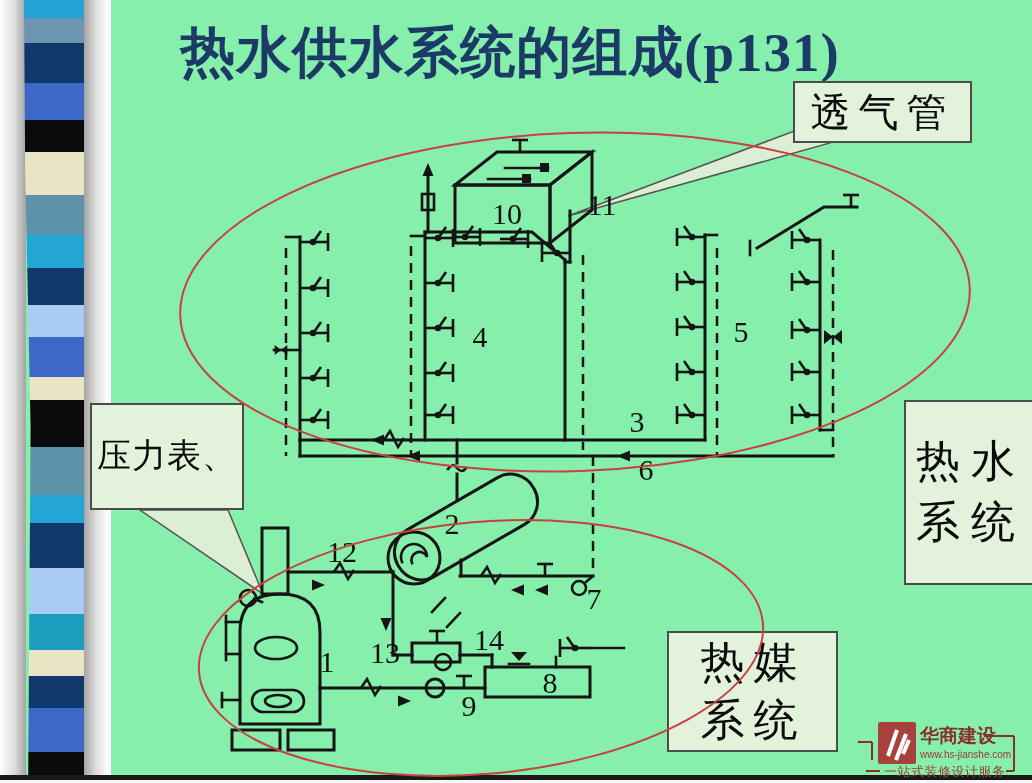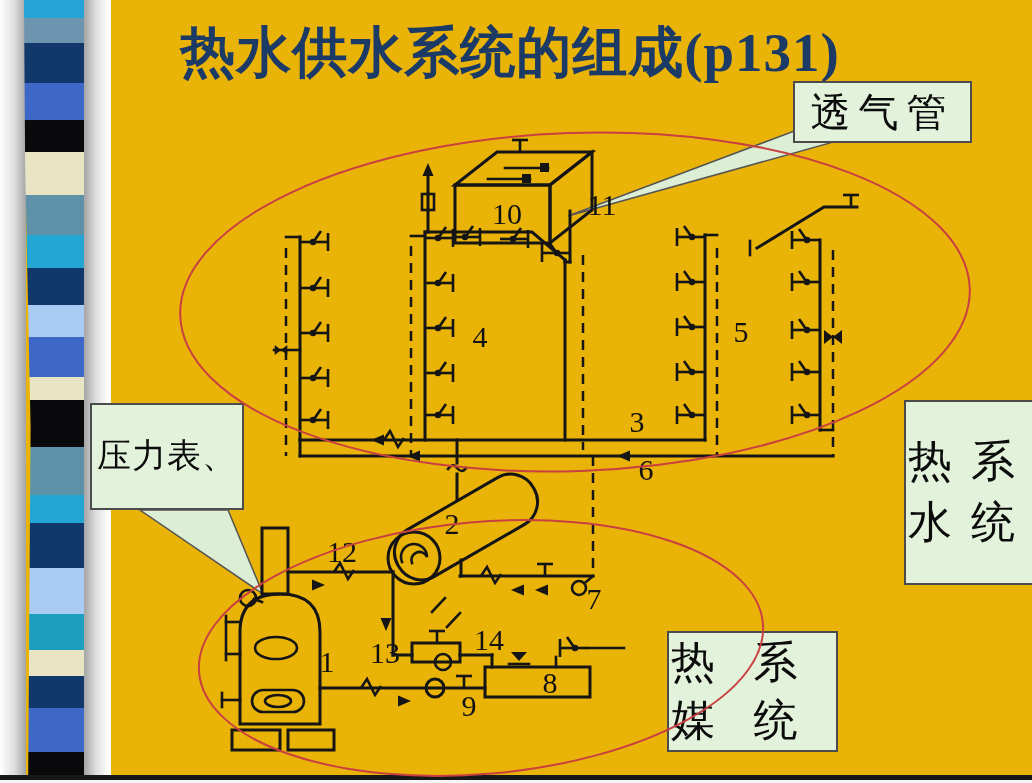--- a/index.html
+++ b/index.html
@@ -1,17 +1,17 @@
 <!DOCTYPE html>
 <html><head>
 <meta charset="utf-8">
 <style>
   html,body{margin:0;padding:0;background:#e8e8e8;}
   .slide{
-    position:relative;width:1032px;height:783px;background:#eab308;
+    position:relative;width:1032px;height:783px;background:#86efac;
     overflow:hidden;font-family:"Liberation Serif","DejaVu Serif",serif;
   }
   
   .shade-left{position:absolute;left:0;top:0;width:26px;height:776px;
     background:linear-gradient(90deg,#ffffff 0%,#dedede 55%,#a5a5a5 100%);}
   .shade-right{position:absolute;left:83px;top:0;width:28px;height:776px;
     background:linear-gradient(90deg,#9f9f9f 0%,#dcdcdc 45%,#ffffff 90%);}
   .stripe{position:absolute;left:24px;top:0;width:60px;height:776px;
     clip-path:polygon(0% 0%,100% 0%,100% 100%,7% 100%,11% 55%,2% 22%);
     background:linear-gradient(180deg,
@@ -42,21 +42,21 @@
   .pp2{stroke:#151515;stroke-width:2.6;fill:none;stroke-linecap:square;}
   .dsh{stroke:#151515;stroke-width:2.5;fill:none;stroke-dasharray:10 7;}
   .num{font-family:"Liberation Serif","DejaVu Serif",serif;font-size:30px;fill:#111;text-anchor:middle;}
   .wedge{fill:#DCEFD4;stroke:#555;stroke-width:1.5;}
   .redln{stroke:#C94040;stroke-width:2;fill:none;}
 
   
   .box{position:absolute;background:#E3F2DB;border:2px solid #4c4c4c;color:#0b0b0b;
     display:flex;align-items:center;justify-content:center;z-index:4;
     box-sizing:border-box;font-family:"Liberation Serif","DejaVu Serif",serif;}
-  .box .col{display:flex;align-items:flex-end;}
+  .box .col{display:flex;flex-direction:column;align-items:flex-end;}
   #box-vent{left:793px;top:81px;width:179px;height:62px;font-size:40px;letter-spacing:8px;padding-left:0;}
   #box-press{left:90px;top:403px;width:154px;height:107px;font-size:34px;line-height:1.3;letter-spacing:1px;}
   #box-hotwater{left:904px;top:400px;width:132px;height:185px;font-size:44px;line-height:1.37;letter-spacing:11px;padding-left:2px;}
   #box-heatmedium{left:667px;top:631px;width:171px;height:121px;font-size:44px;line-height:1.3;letter-spacing:9px;padding-left:2px;}
 
   
   .wm{position:absolute;left:856px;top:714px;width:176px;height:66px;z-index:6;}
 </style>
 </head>
 <body>
@@ -302,14 +302,35 @@
       <span>热媒</span>
       <span>系统</span>
     </span>
   </div>
 
   <svg class="lyr ovl" width="1032" height="783" viewBox="0 0 1032 783">
     <ellipse class="redln" cx="575" cy="302" rx="395" ry="169" transform="rotate(-2 575 302)"></ellipse>
     <ellipse class="redln" cx="481" cy="648" rx="283" ry="126" transform="rotate(-5 481 648)"></ellipse>
   </svg>
 
+  <div class="wm">
+    <svg width="176" height="66" viewBox="0 0 176 66">
+      <g stroke="#8B2F2A" stroke-width="2">
+        <line x1="2" y1="28" x2="16" y2="28"></line>
+        <line x1="16" y1="28" x2="16" y2="46"></line>
+        <line x1="128" y1="22" x2="158" y2="22"></line>
+        <line x1="158" y1="22" x2="158" y2="57"></line>
+        <line x1="150" y1="57" x2="158" y2="57"></line>
+        <line x1="10" y1="57" x2="24" y2="57"></line>
+      </g>
+      <rect x="22" y="8" width="38" height="42" rx="2" fill="#A8403C"></rect>
+      <g stroke="#ffffff" stroke-width="4">
+        <line x1="32" y1="42" x2="41" y2="16"></line>
+        <line x1="40" y1="46" x2="50" y2="20"></line>
+        <line x1="47" y1="40" x2="53" y2="26"></line>
+      </g>
+      <text x="64" y="28" font-size="19" font-weight="bold" fill="#8B2F2A" font-family="Liberation Serif, DejaVu Serif, serif">华商建设</text>
+      <text x="64" y="44" font-size="10" fill="#9A3A32" font-family="Liberation Sans, DejaVu Sans, sans-serif">www.hs-jianshe.com</text>
+      <text x="28" y="62" font-size="13" fill="#9A3A32" letter-spacing="0.5" font-family="Liberation Serif, DejaVu Serif, serif">一站式装修设计服务</text>
+    </svg>
+  </div>
 
 </div>
 
 </body></html>

